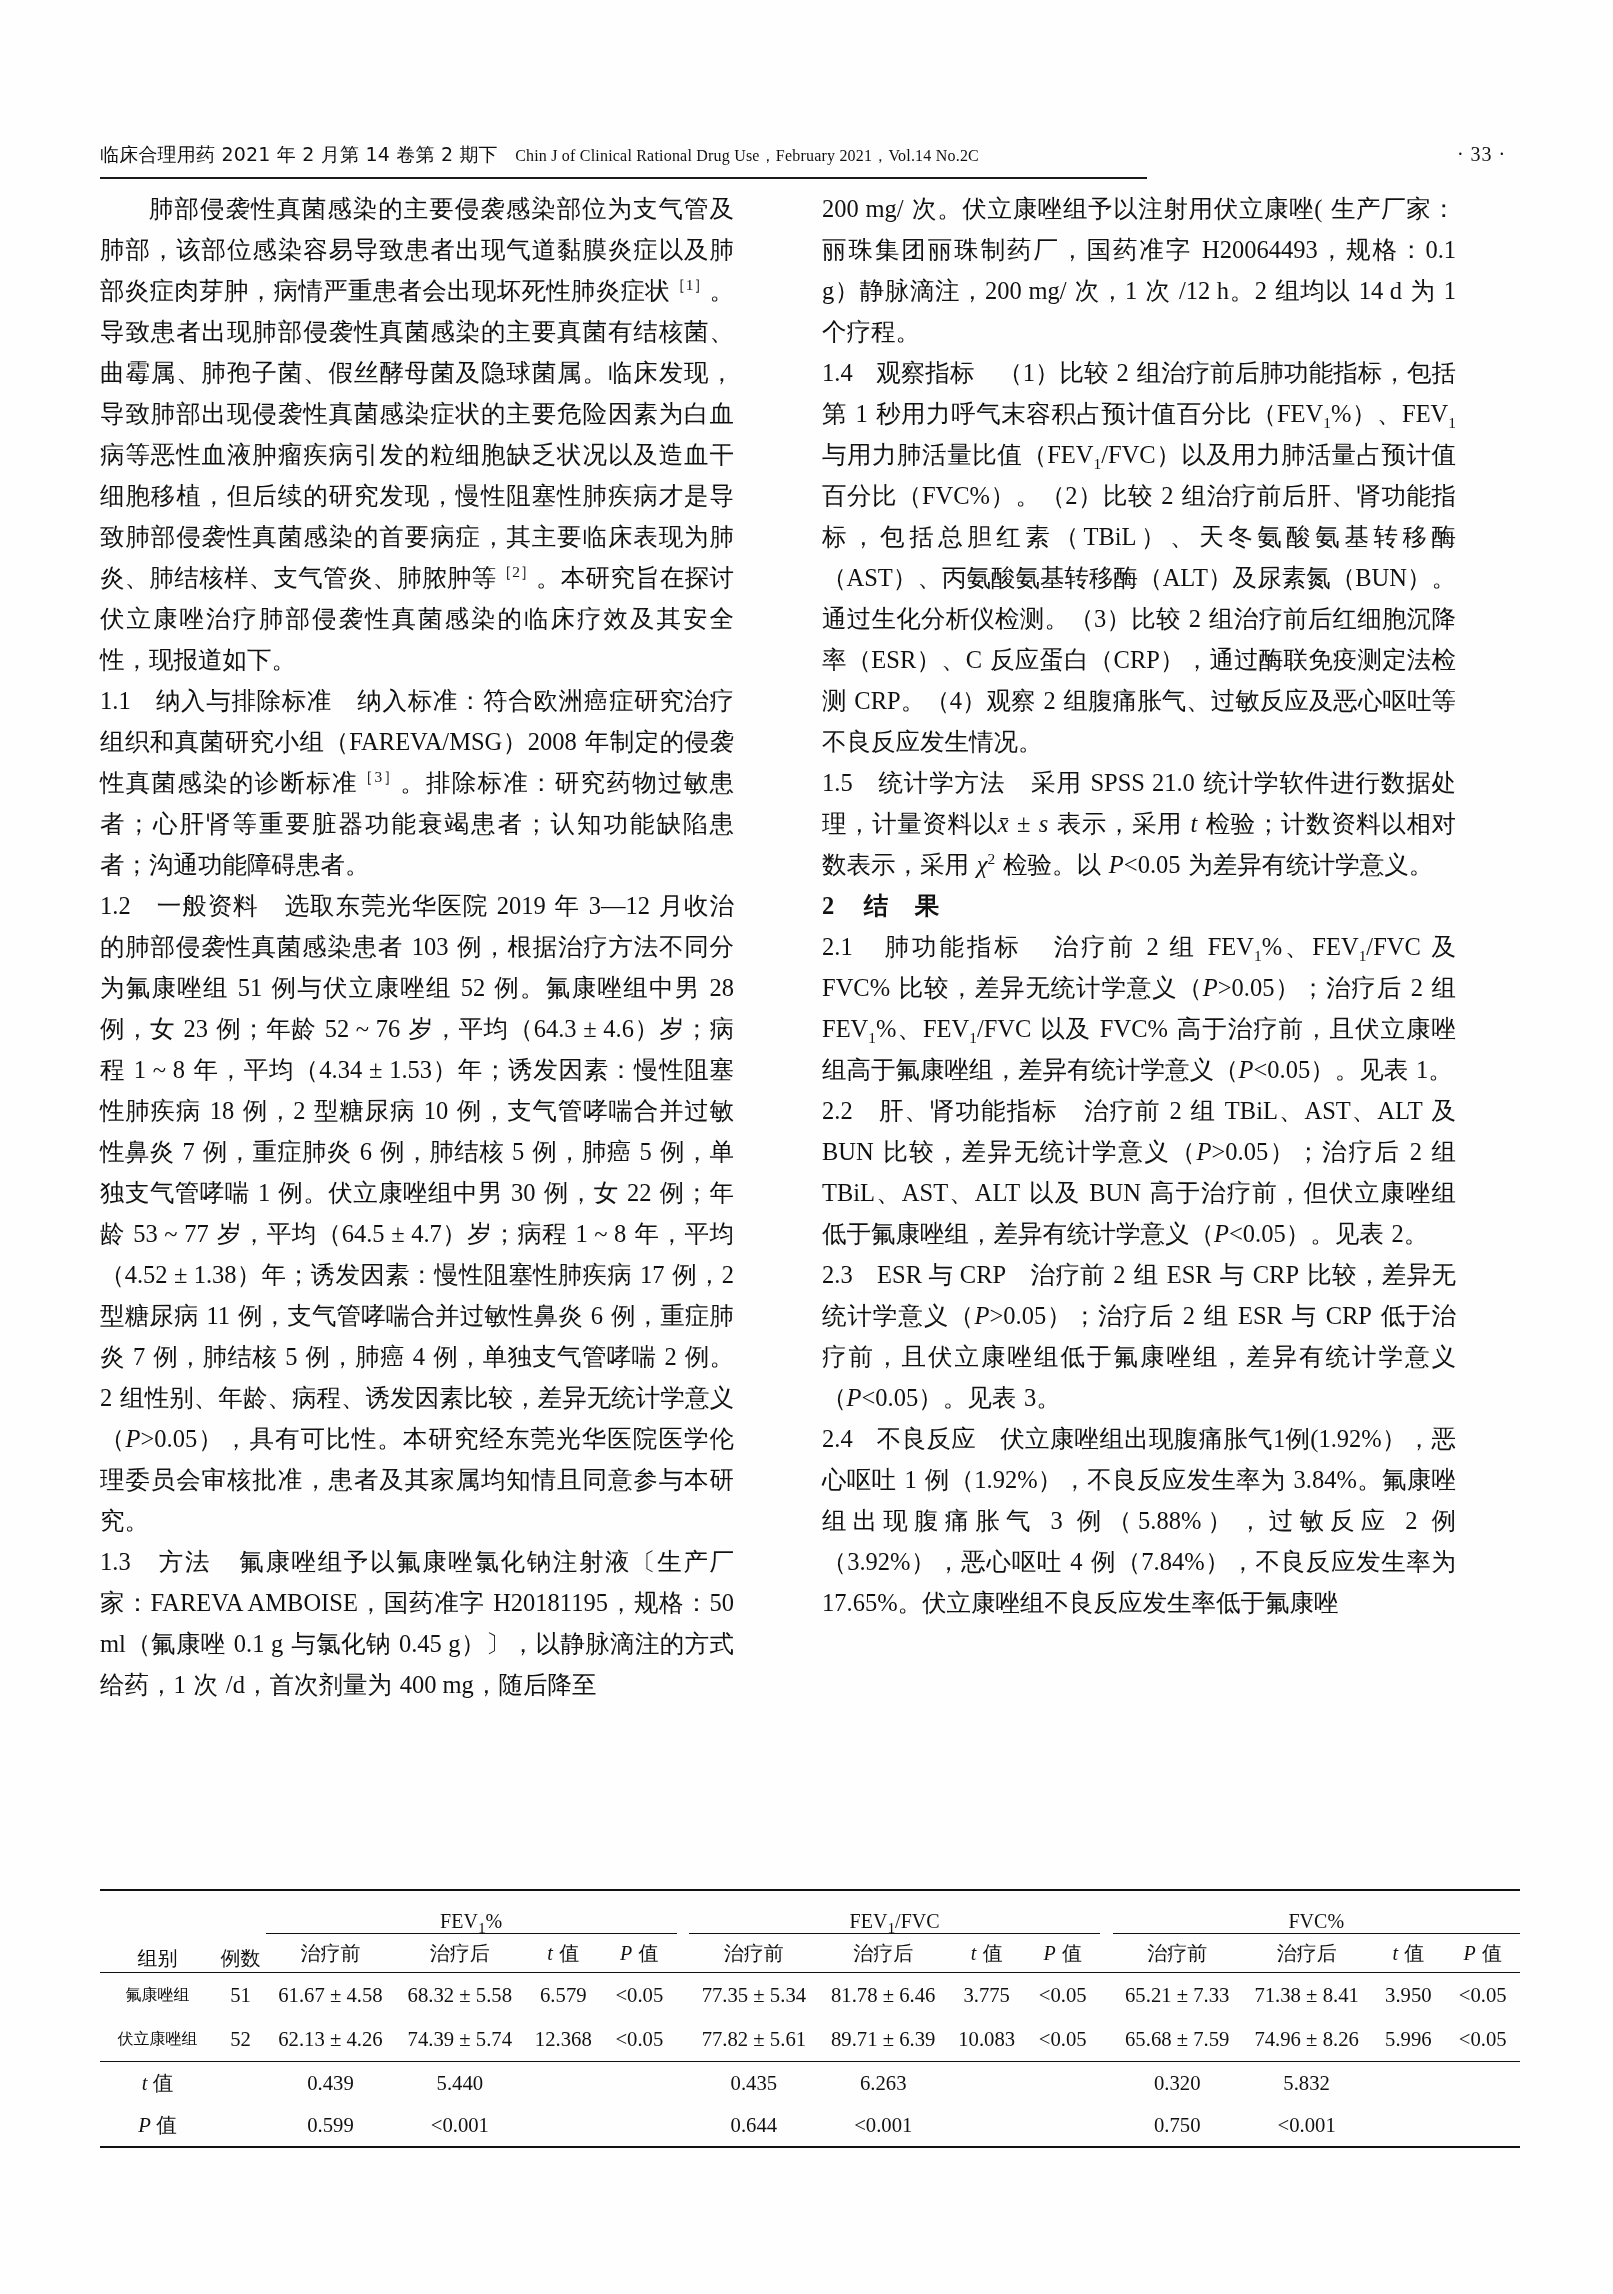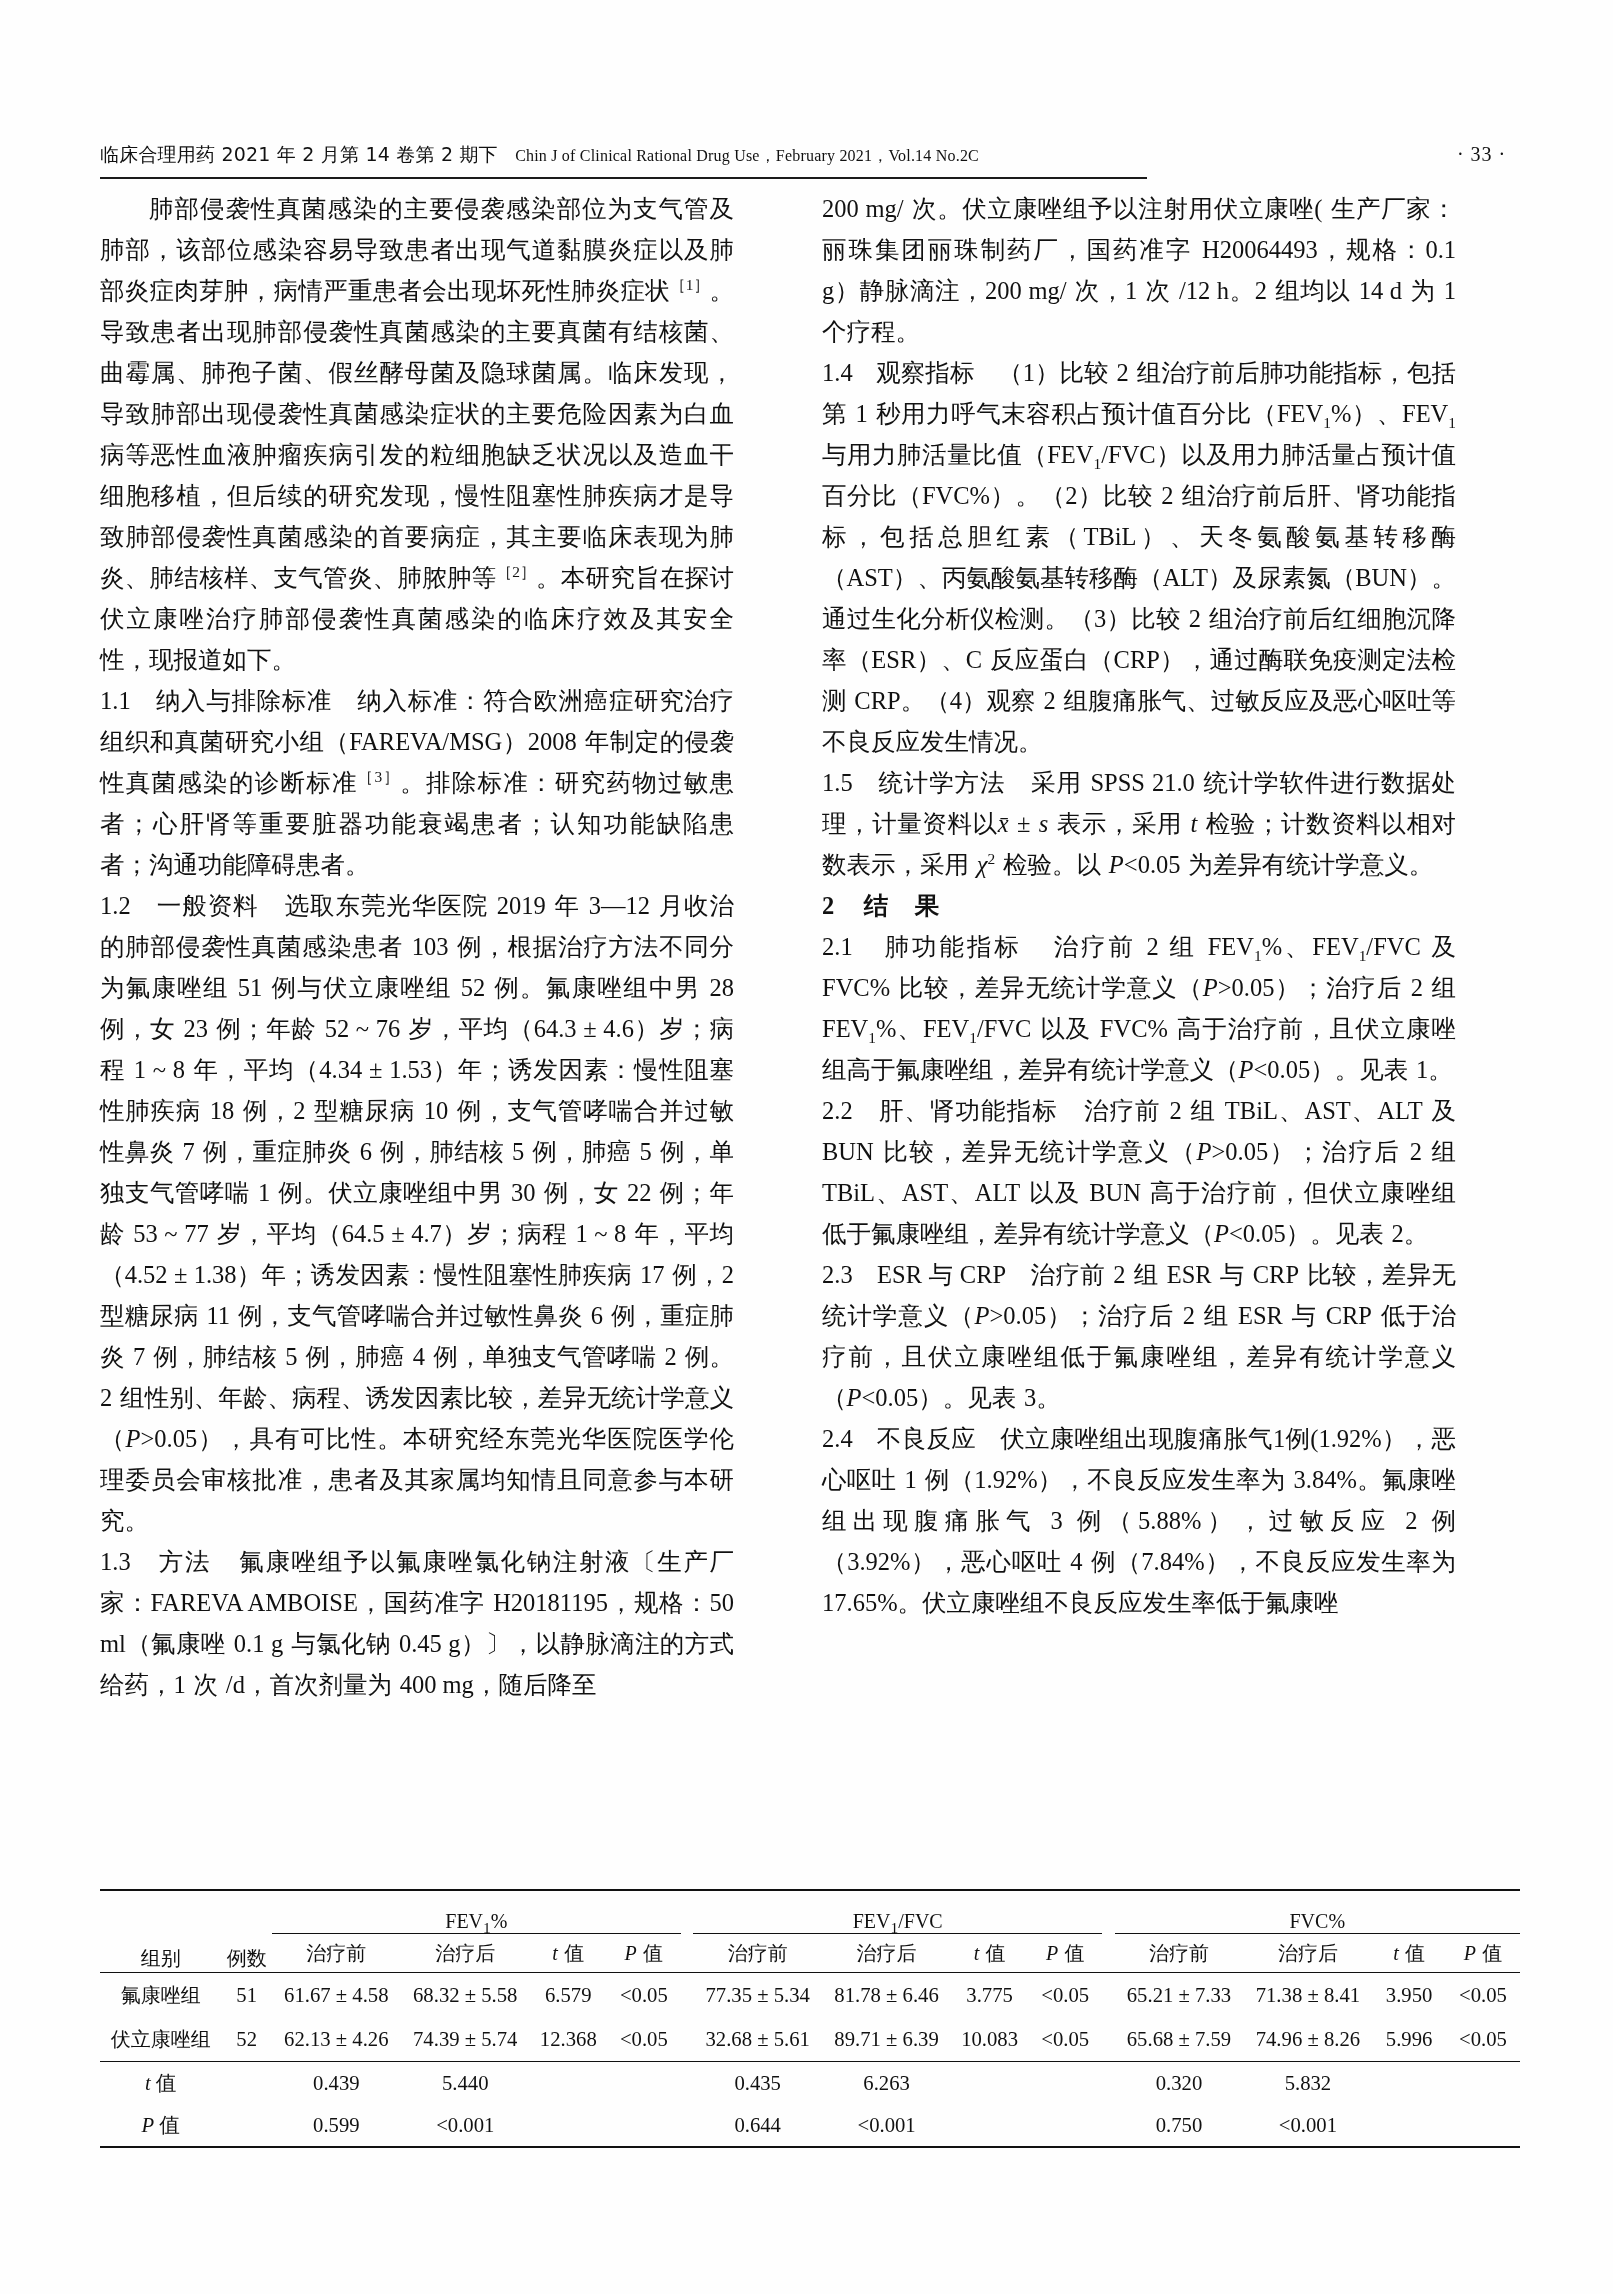--- a/index.html
+++ b/index.html
@@ -136,21 +136,21 @@
   }
   .rule-top    { border-top: 2.4px solid #111; }
   .rule-double { border-top: 1.2px solid #111; }
   .rule-mid    { border-top: 1.2px solid #111; }
   .rule-bot    { border-top: 2.4px solid #111; }
 
   tr.hdr-grp td { height: 42px; vertical-align: bottom; font-size: 20px; }
   tr.hdr-sub td { height: 38px; vertical-align: middle; font-size: 20px; }
   tr.body-row td { height: 44px; vertical-align: middle; font-size: 20.7px;
                    font-family: "Liberation Serif", serif; }
-  tr.body-row td.grp { font-family: Liberation Serif, serif; font-size: 20px; }
+  tr.body-row td.grp { font-family: Liberation Serif, serif; font-size: 16px; }
   tr.stat-row td { height: 42px; vertical-align: middle; font-size: 20.7px;
                    font-family: "Liberation Serif", serif; }
   tr.stat-row td.lbl { font-family: "Liberation Serif", serif; }
   .grpline { border-bottom: 1.2px solid #111; }
   td.c-group { width: 133px; text-align: center; }
   td.c-n     { width: 56px; }
   td.c-pre   { width: 142px; }
   td.c-post  { width: 142px; }
   td.c-t     { width: 88px; }
   td.c-p     { width: 88px; }
@@ -257,21 +257,21 @@
         </tr>
 
         <tr class="body-row">
           <td class="grp">伏立康唑组</td>
           <td>52</td>
           <td>62.13 ± 4.26</td>
           <td>74.39 ± 5.74</td>
           <td>12.368</td>
           <td>&lt;0.05</td>
           <td class="spacer"></td>
-          <td>32.68 ± 5.61</td>
+          <td>77.82 ± 5.61</td>
           <td>89.71 ± 6.39</td>
           <td>10.083</td>
           <td>&lt;0.05</td>
           <td class="spacer"></td>
           <td>65.68 ± 7.59</td>
           <td>74.96 ± 8.26</td>
           <td>5.996</td>
           <td>&lt;0.05</td>
         </tr>
 

